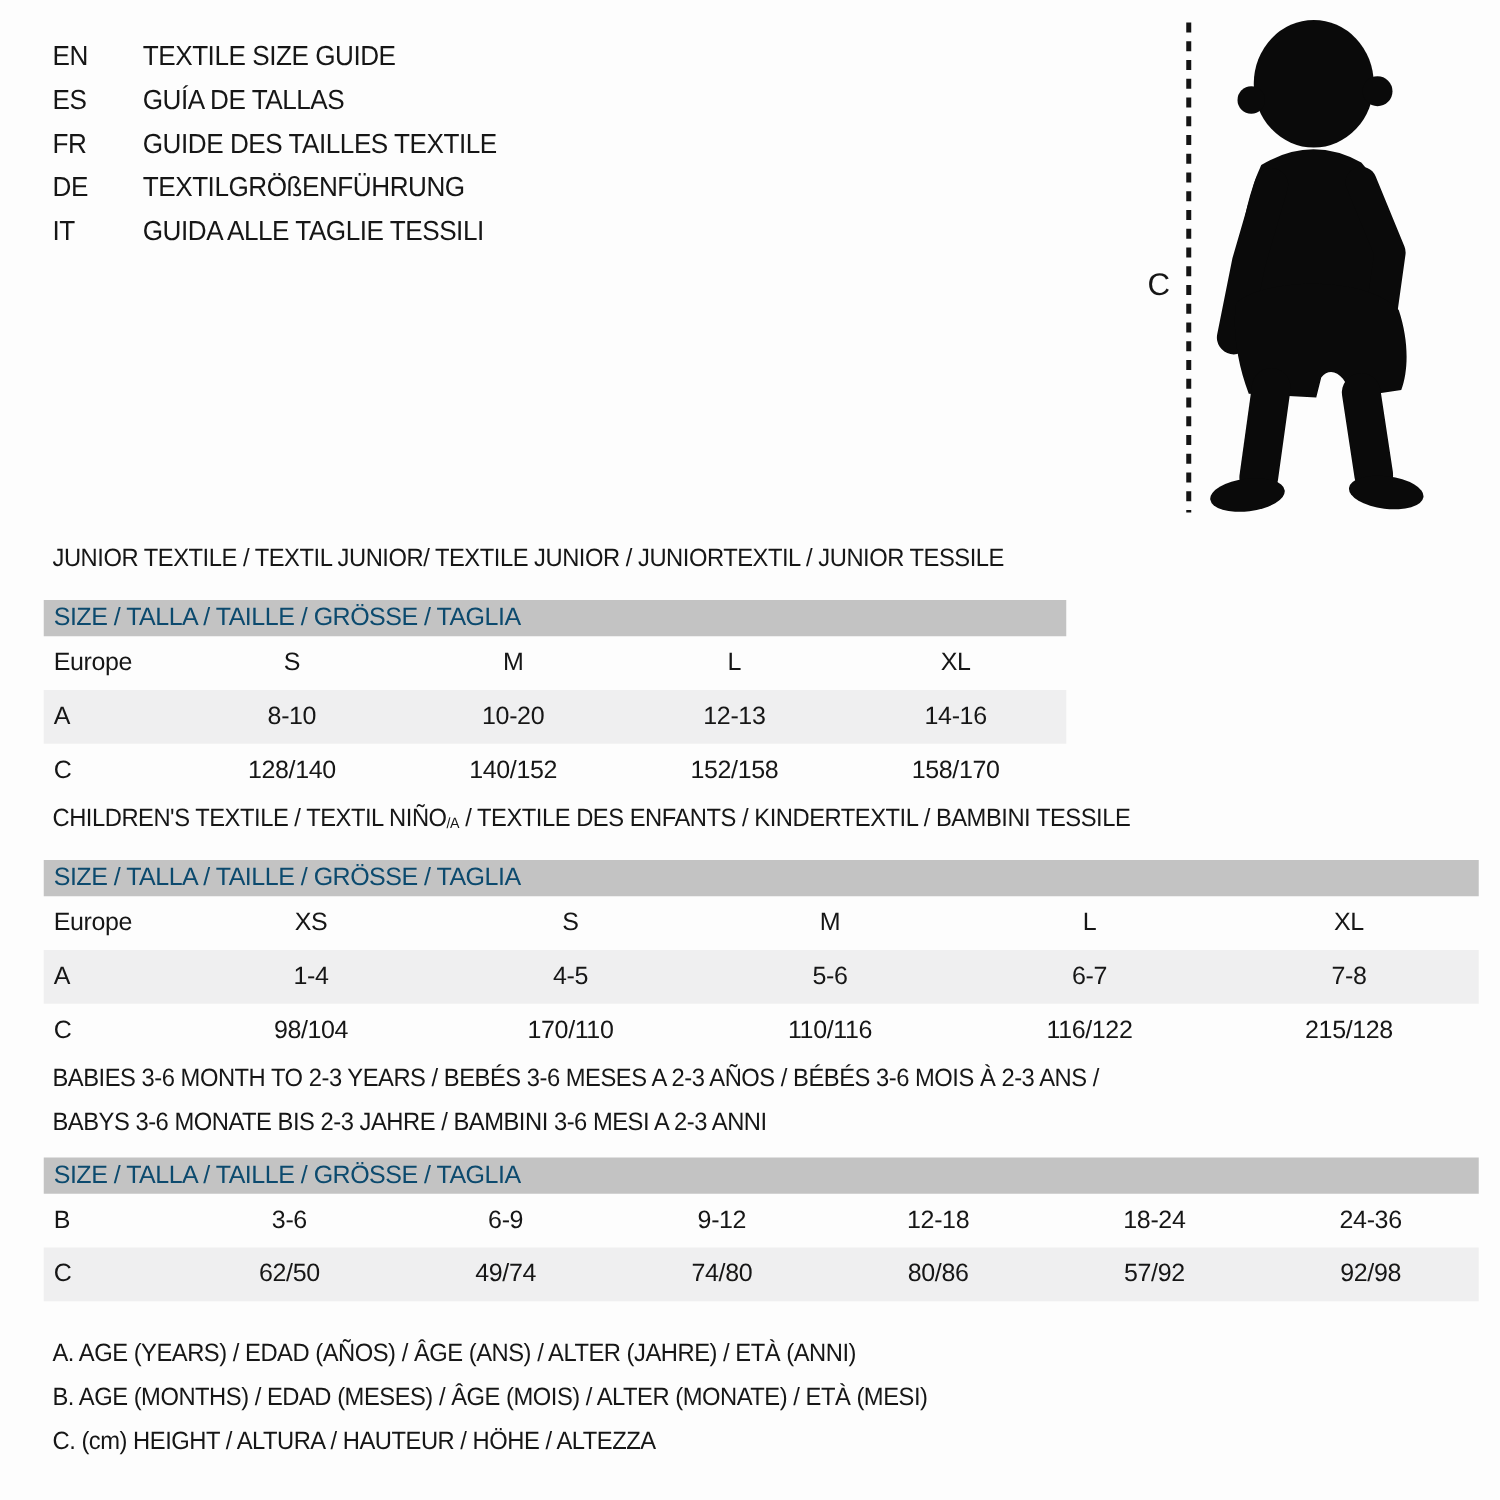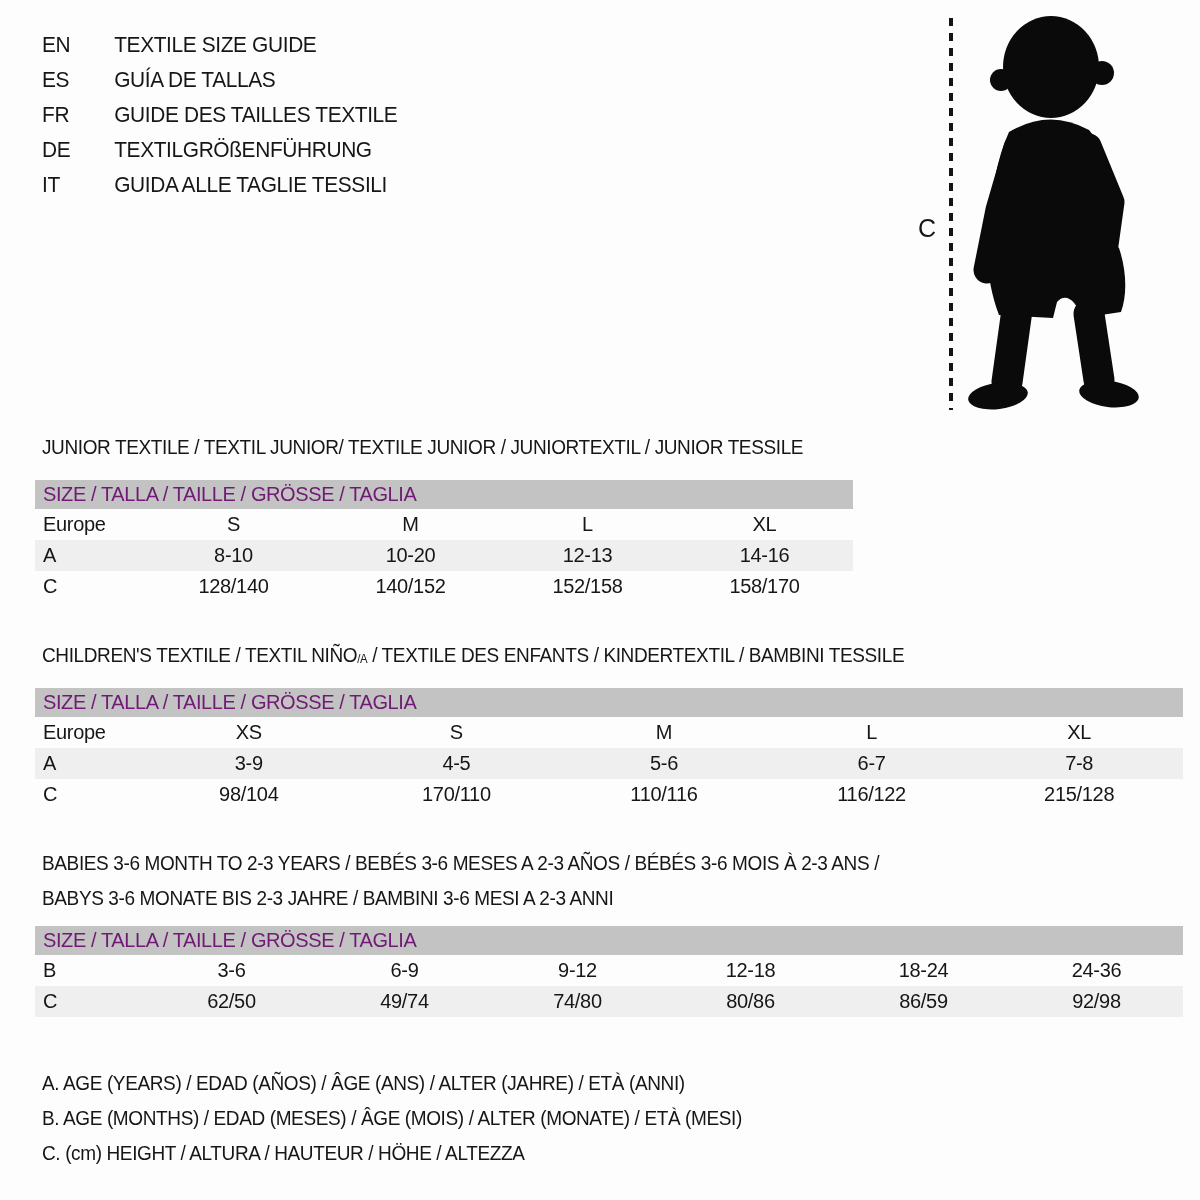--- a/index.html
+++ b/index.html
@@ -38,24 +38,24 @@
   }
   .sec-h .line { height: 35px; line-height: 35px; }
   .sub { font-size: 0.6em; vertical-align: -0.12em; }
 
   
   .table { position: absolute; left: 35px; font-size: 20px; letter-spacing: -0.3px; }
   .t-junior { width: 818px; }
   .t-wide { width: 1148px; }
   .size-bar {
     height: 29px; line-height: 29px;
-    background: #c3c3c3; color: #701a75;
+    background: #c3c3c3; color: #0c4a6e;
     padding-left: 8px; letter-spacing: -0.4px;
   }
-  .trow { display: flex; height: 31px; align-items: center; }
+  .trow { display: flex; height: 43px; align-items: center; }
   .trow.shaded { background: #efeff0; }
   .cell { flex: 1; text-align: center; }
   .cell.label { flex: 0 0 110px; text-align: left; padding-left: 8px; }
 
   
   .legend {
     position: absolute; left: 42px; top: 1066px;
     font-size: 20px; letter-spacing: -0.4px;
     transform: scaleX(0.95); transform-origin: 0 0;
   }
@@ -143,21 +143,21 @@
     <div class="trow">
       <div class="cell label">Europe</div>
       <div class="cell">XS</div>
       <div class="cell">S</div>
       <div class="cell">M</div>
       <div class="cell">L</div>
       <div class="cell">XL</div>
     </div>
     <div class="trow shaded">
       <div class="cell label">A</div>
-      <div class="cell">3-9</div>
+      <div class="cell">1-4</div>
       <div class="cell">4-5</div>
       <div class="cell">5-6</div>
       <div class="cell">6-7</div>
       <div class="cell">7-8</div>
     </div>
     <div class="trow">
       <div class="cell label">C</div>
       <div class="cell">98/104</div>
       <div class="cell">170/110</div>
       <div class="cell">110/116</div>
@@ -180,21 +180,21 @@
       <div class="cell">12-18</div>
       <div class="cell">18-24</div>
       <div class="cell">24-36</div>
     </div>
     <div class="trow shaded">
       <div class="cell label">C</div>
       <div class="cell">62/50</div>
       <div class="cell">49/74</div>
       <div class="cell">74/80</div>
       <div class="cell">80/86</div>
-      <div class="cell">86/59</div>
+      <div class="cell">57/92</div>
       <div class="cell">92/98</div>
     </div>
   </div>
 
   <div class="legend">
     <div class="lg-line">A. AGE (YEARS) / EDAD (AÑOS) / ÂGE (ANS) / ALTER (JAHRE) / ETÀ (ANNI)</div>
     <div class="lg-line">B. AGE (MONTHS) / EDAD (MESES) / ÂGE (MOIS) / ALTER (MONATE) / ETÀ (MESI)</div>
     <div class="lg-line">C. (cm) HEIGHT / ALTURA / HAUTEUR / HÖHE / ALTEZZA</div>
   </div>
 

